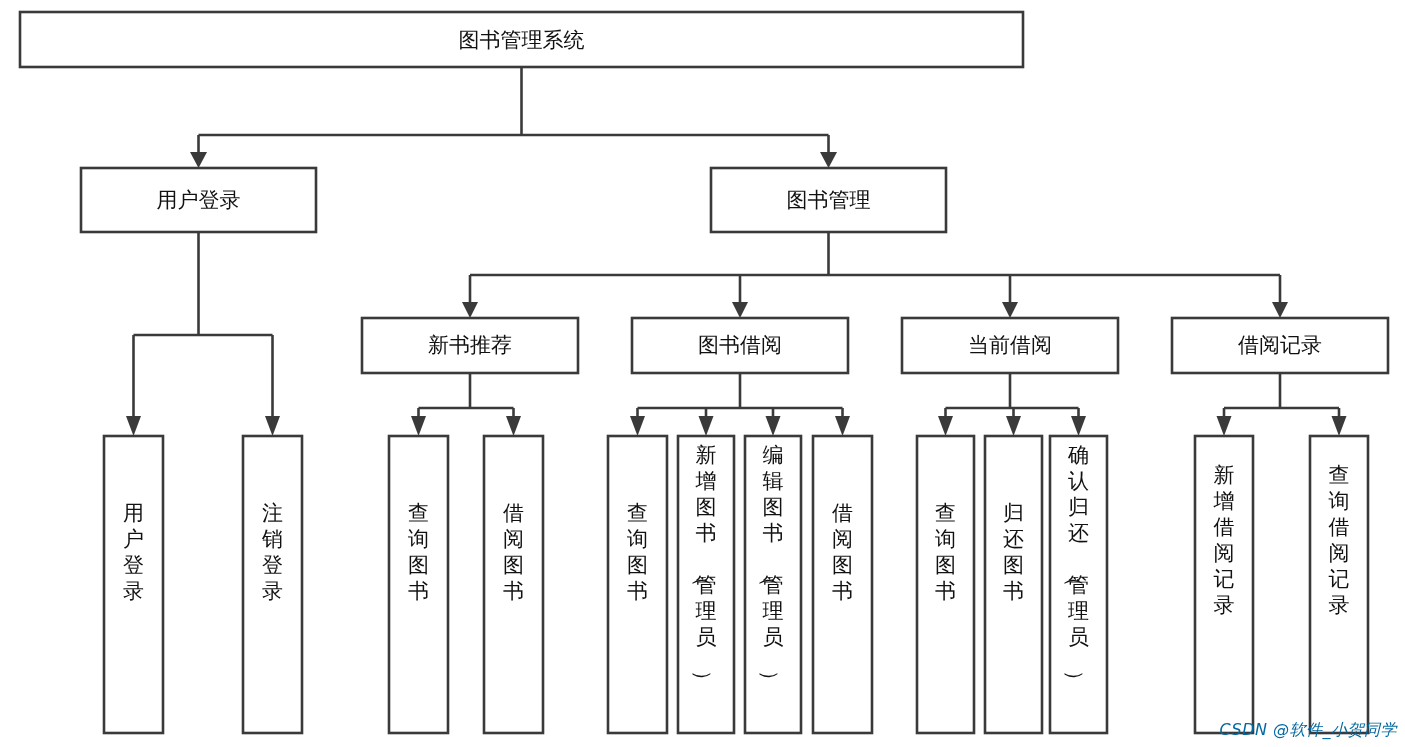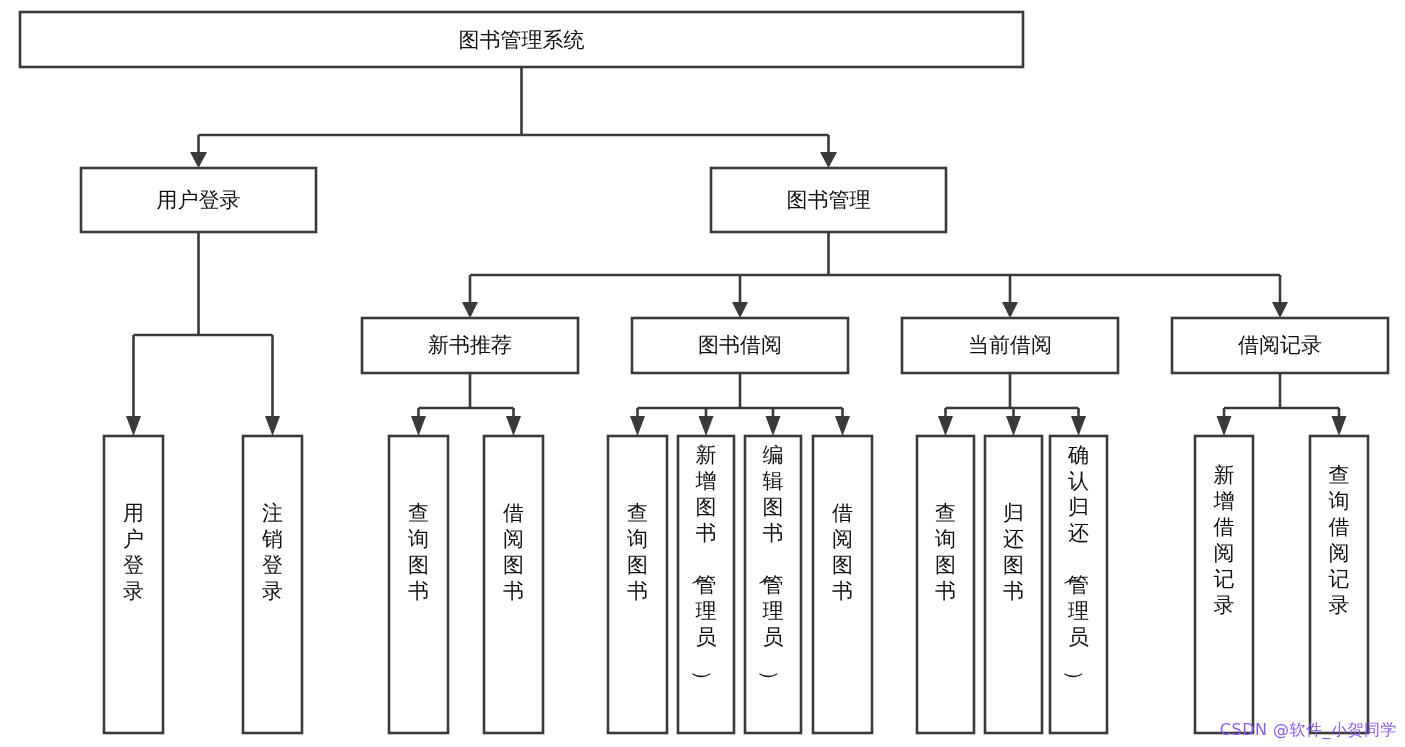--- a/index.html
+++ b/index.html
@@ -56,24 +56,25 @@
     font-size: 21px;
     text-anchor: middle;
     white-space: pre;
   }
   .watermark {
     position: absolute;
     right: 8px;
     bottom: 6px;
     font-family: "DejaVu Sans", "Liberation Sans", sans-serif;
     font-size: 16px;
-    color: #8b5cf6;
+    color: #0369a1;
     letter-spacing: 0.5px;
     user-select: none;
     pointer-events: none;
+    font-style: italic;
   }
 </style>
 </head>
 <body>
 
 <div id="diagram-root">
 
   <svg class="diagram-canvas" viewBox="0 0 1405 747" xmlns="http://www.w3.org/2000/svg">
 
     <g>

